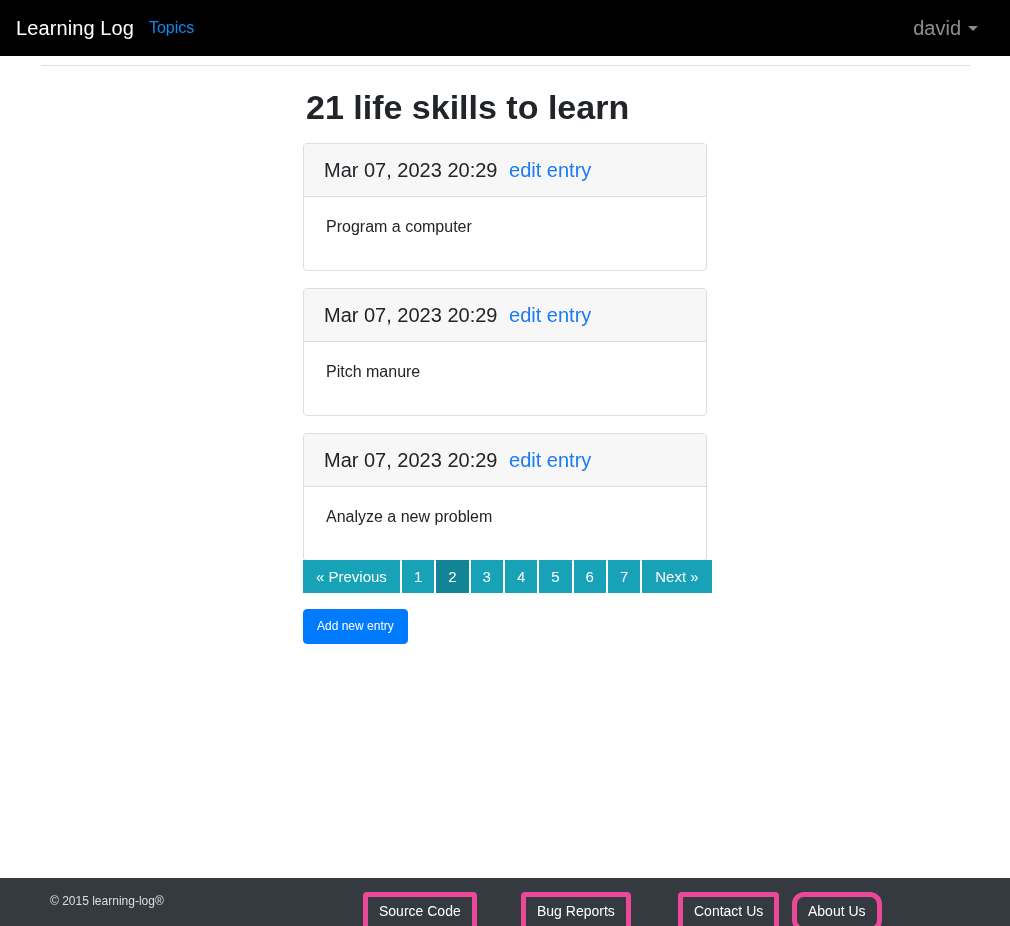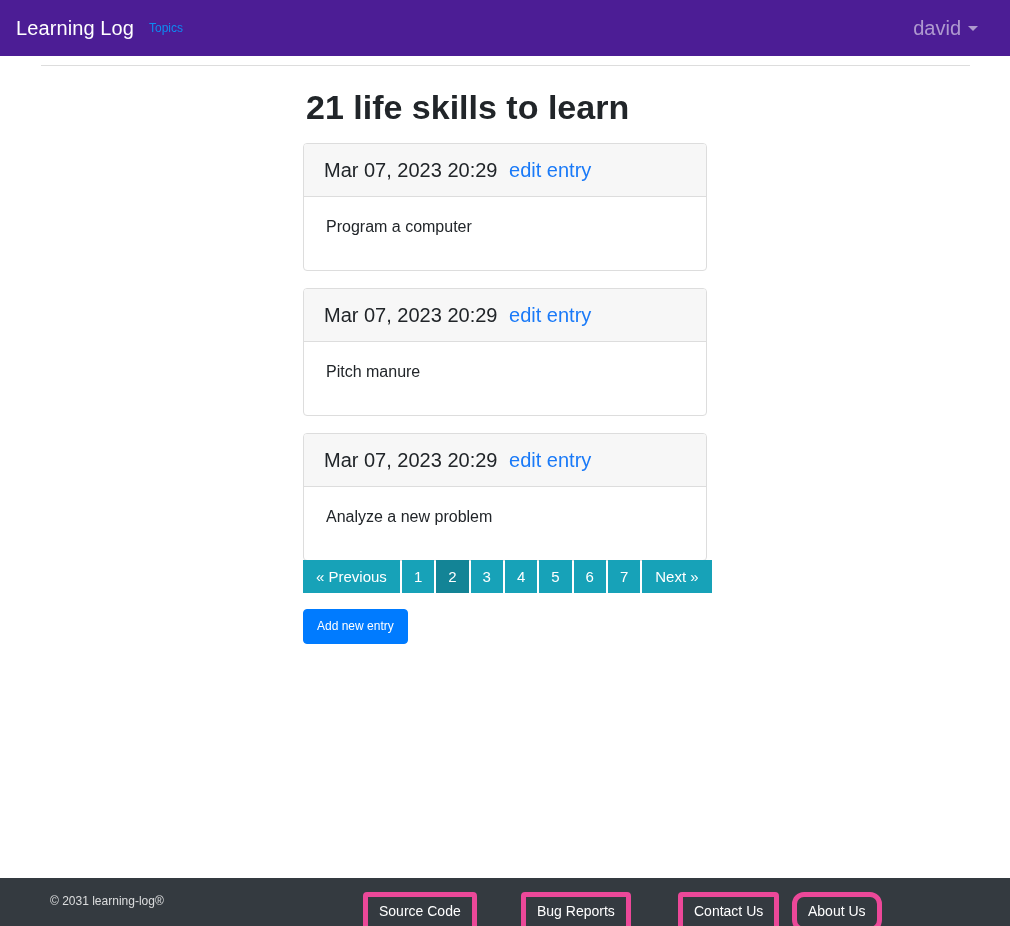--- a/index.html
+++ b/index.html
@@ -13,38 +13,38 @@
     font-family: "Liberation Sans", sans-serif;
     -webkit-font-smoothing: antialiased;
   }
 
   
   .navbar {
     position: absolute;
     top: 0; left: 0;
     width: 1010px;
     height: 56px;
-    background: #4c1d95;
+    background: #000000;
     display: flex;
     align-items: center;
     padding: 0 16px;
   }
   .navbar-brand {
     color: #ffffff;
     font-size: 20px;
     line-height: 1;
     letter-spacing: 0.1px;
     margin-left: 0px;
     white-space: nowrap;
     text-decoration: none;
     cursor: pointer;
   }
   .nav-link {
     color: #0d8bf2;
-    font-size: 12px;
+    font-size: 16px;
     margin-left: 15px;
     text-decoration: none;
     white-space: nowrap;
     cursor: pointer;
   }
   .navbar-right {
     margin-left: auto;
     display: flex;
     align-items: center;
     padding-right: 16px;
@@ -260,18 +260,18 @@
   <button class="page-btn">4</button>
   <button class="page-btn">5</button>
   <button class="page-btn">6</button>
   <button class="page-btn">7</button>
   <button class="page-btn wide">Next »</button>
 </div>
 
 <button class="btn-primary">Add new entry</button>
 
 <div class="footer">
-  <span class="footer-copy">© 2031 learning-log®</span>
+  <span class="footer-copy">© 2015 learning-log®</span>
   <button class="footer-btn fb1">Source Code</button>
   <button class="footer-btn fb2">Bug Reports</button>
   <button class="footer-btn fb3">Contact Us</button>
   <button class="footer-btn fb4">About Us</button>
 </div>
 
 </body></html>

